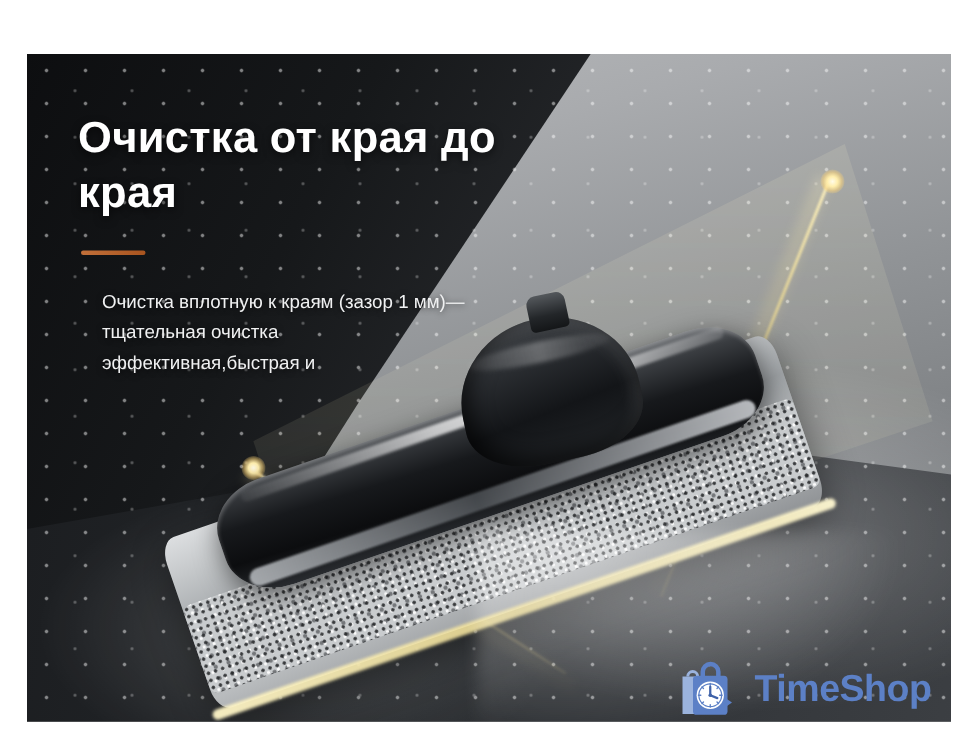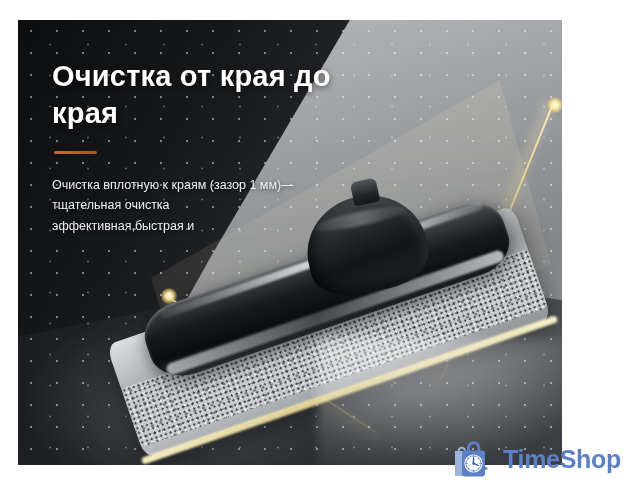--- a/index.html
+++ b/index.html
@@ -12,22 +12,22 @@
     height: 490px;
     overflow: hidden;
     font-family: "Liberation Sans", sans-serif;
     position: relative;
   }
 
   
   #banner {
     position: absolute;
     left: 18px;
-    top: 20px;
-    width: 544px;
+    top: 36px;
+    width: 616px;
     height: 445px;
     overflow: hidden;
     background: #2a2c2f;
   }
 
   
   .bg-dark {
     position: absolute;
     inset: 0;
     background:
@@ -215,21 +215,21 @@
     width: 43px;
     height: 3px;
     margin: 19px 0 21px 2px;
     background: linear-gradient(90deg, #c2703a, #a8541f);
     border-radius: 2px;
   }
   .subtitle {
     color: #f0f1f2;
     font-size: 12.5px;
     line-height: 1.62;
-    margin: 0;
+    margin: 16px;
     text-shadow: 0 1px 4px rgba(0,0,0,.6);
   }
   .subtitle span { display: block; white-space: nowrap; }
 
   
   #logo {
     position: absolute;
     left: 452px;
     top: 437px;
     height: 44px;

